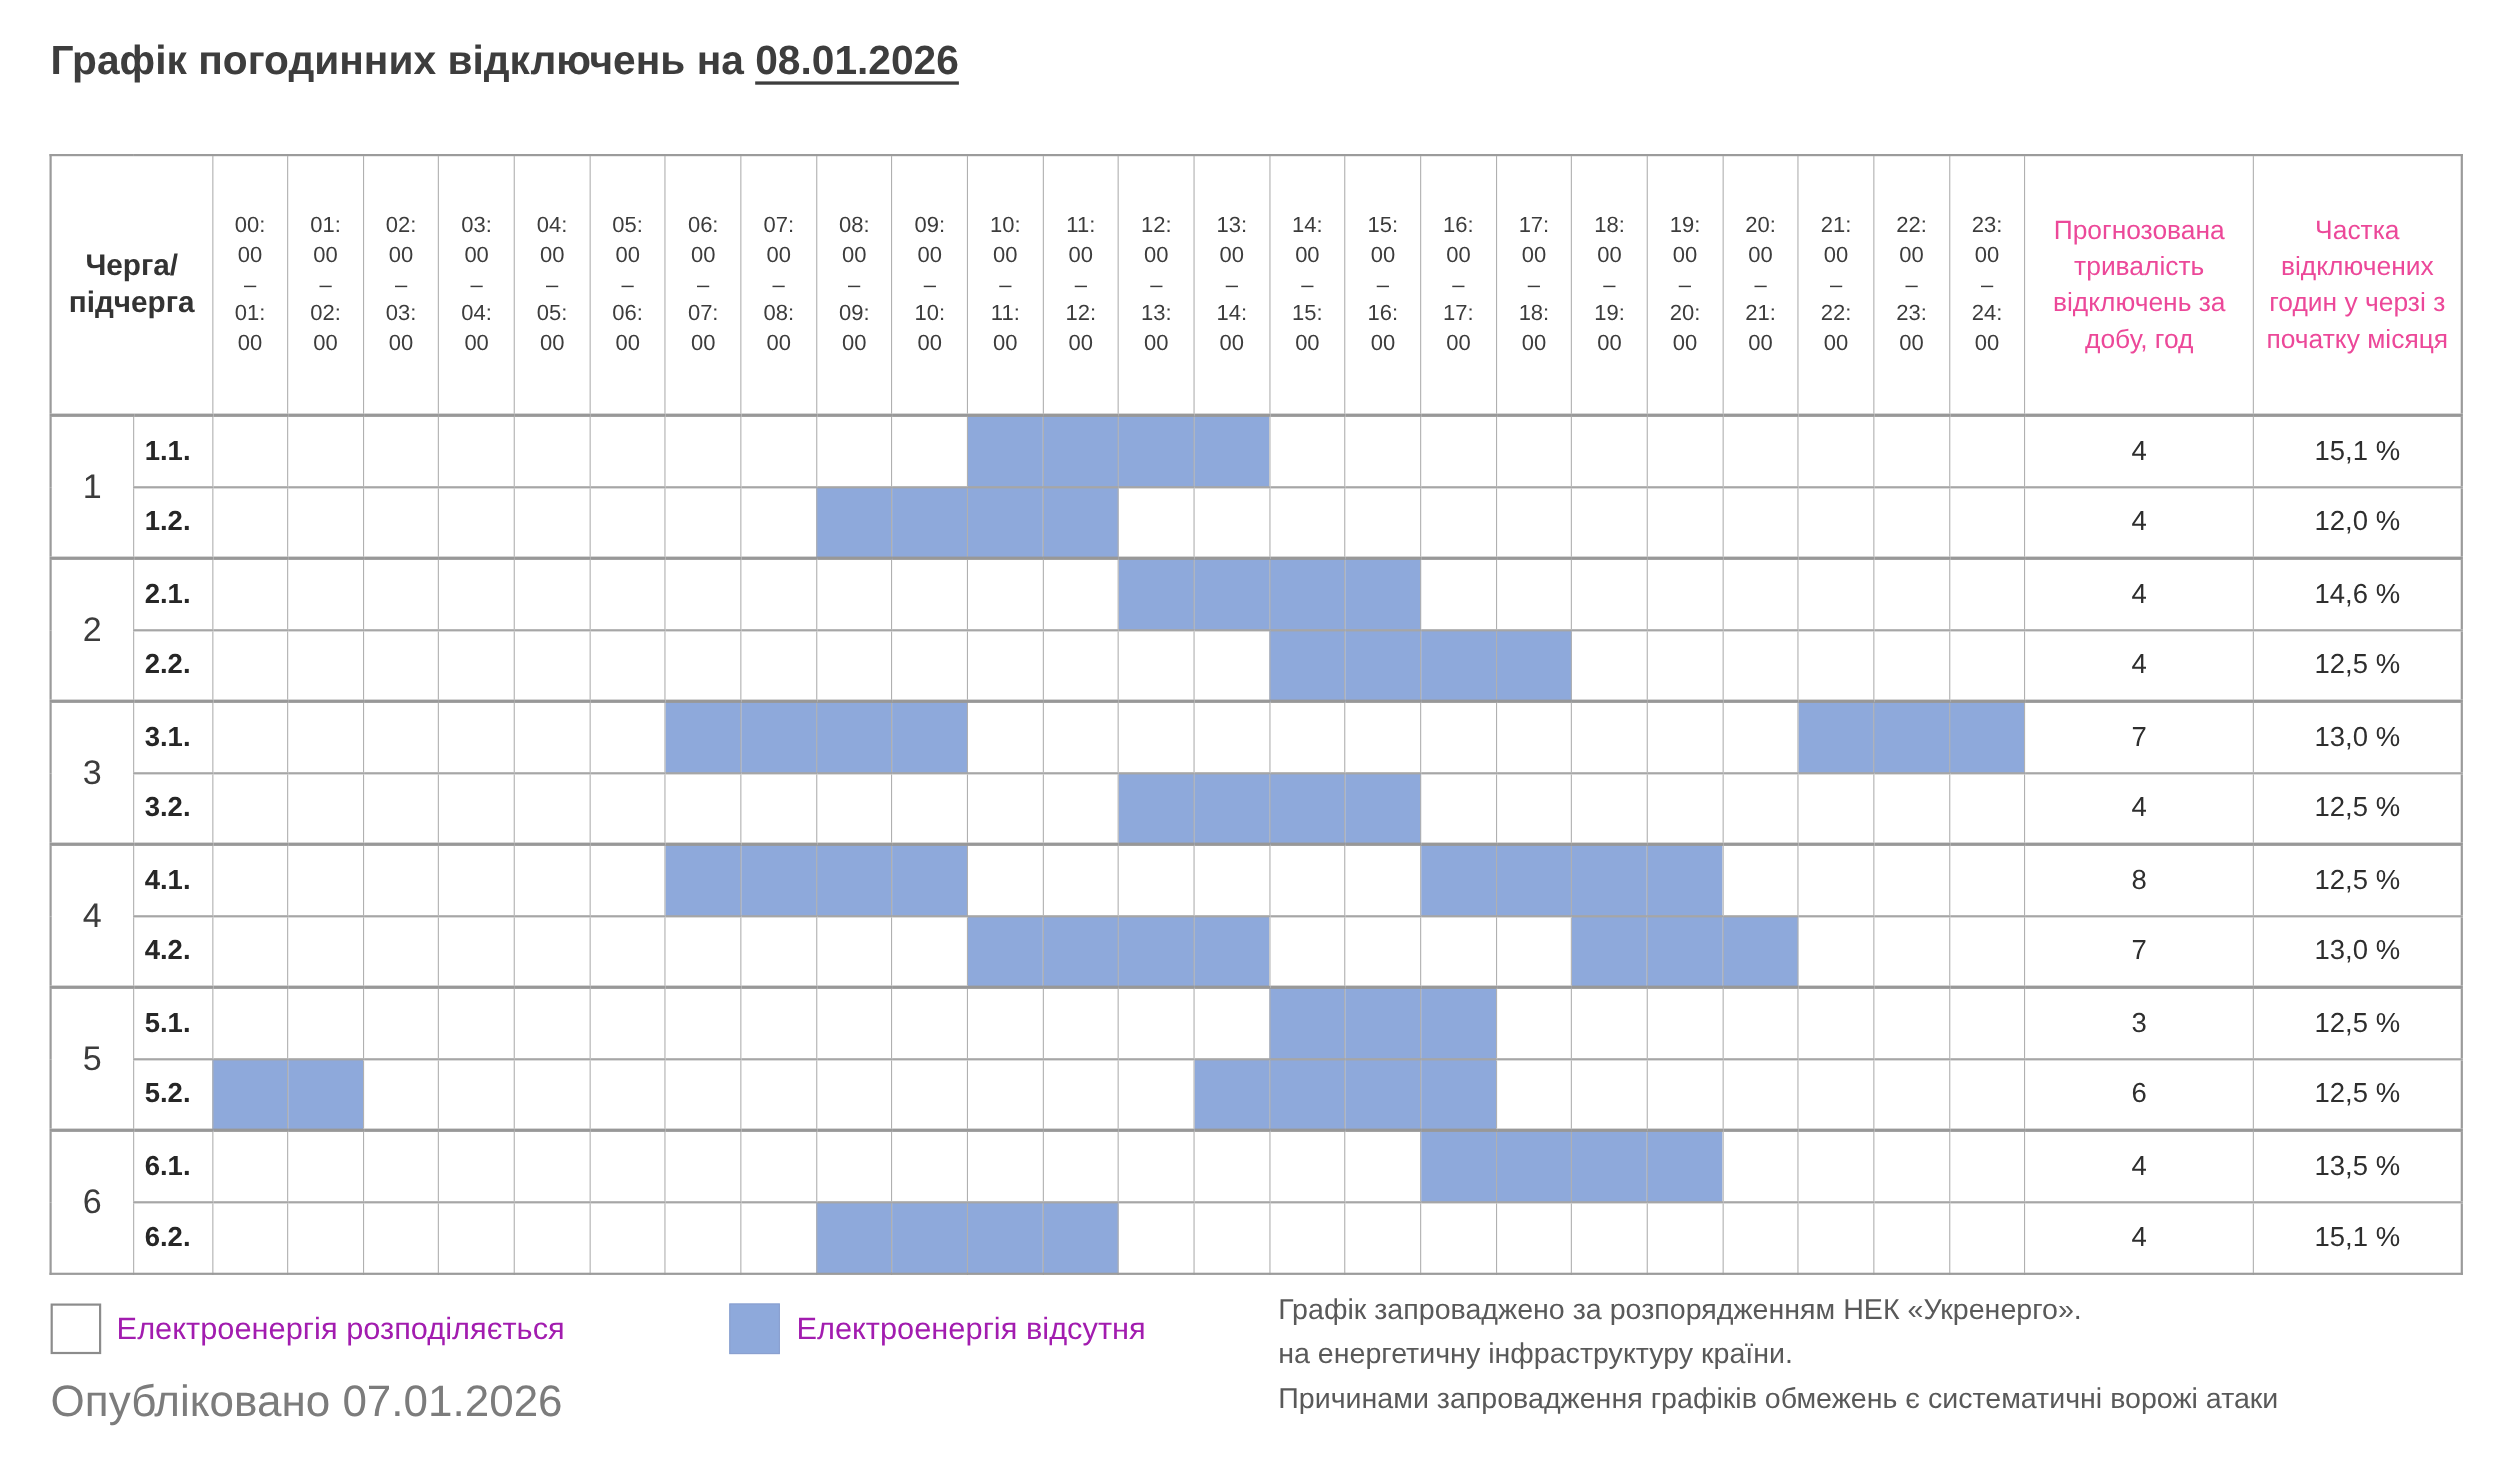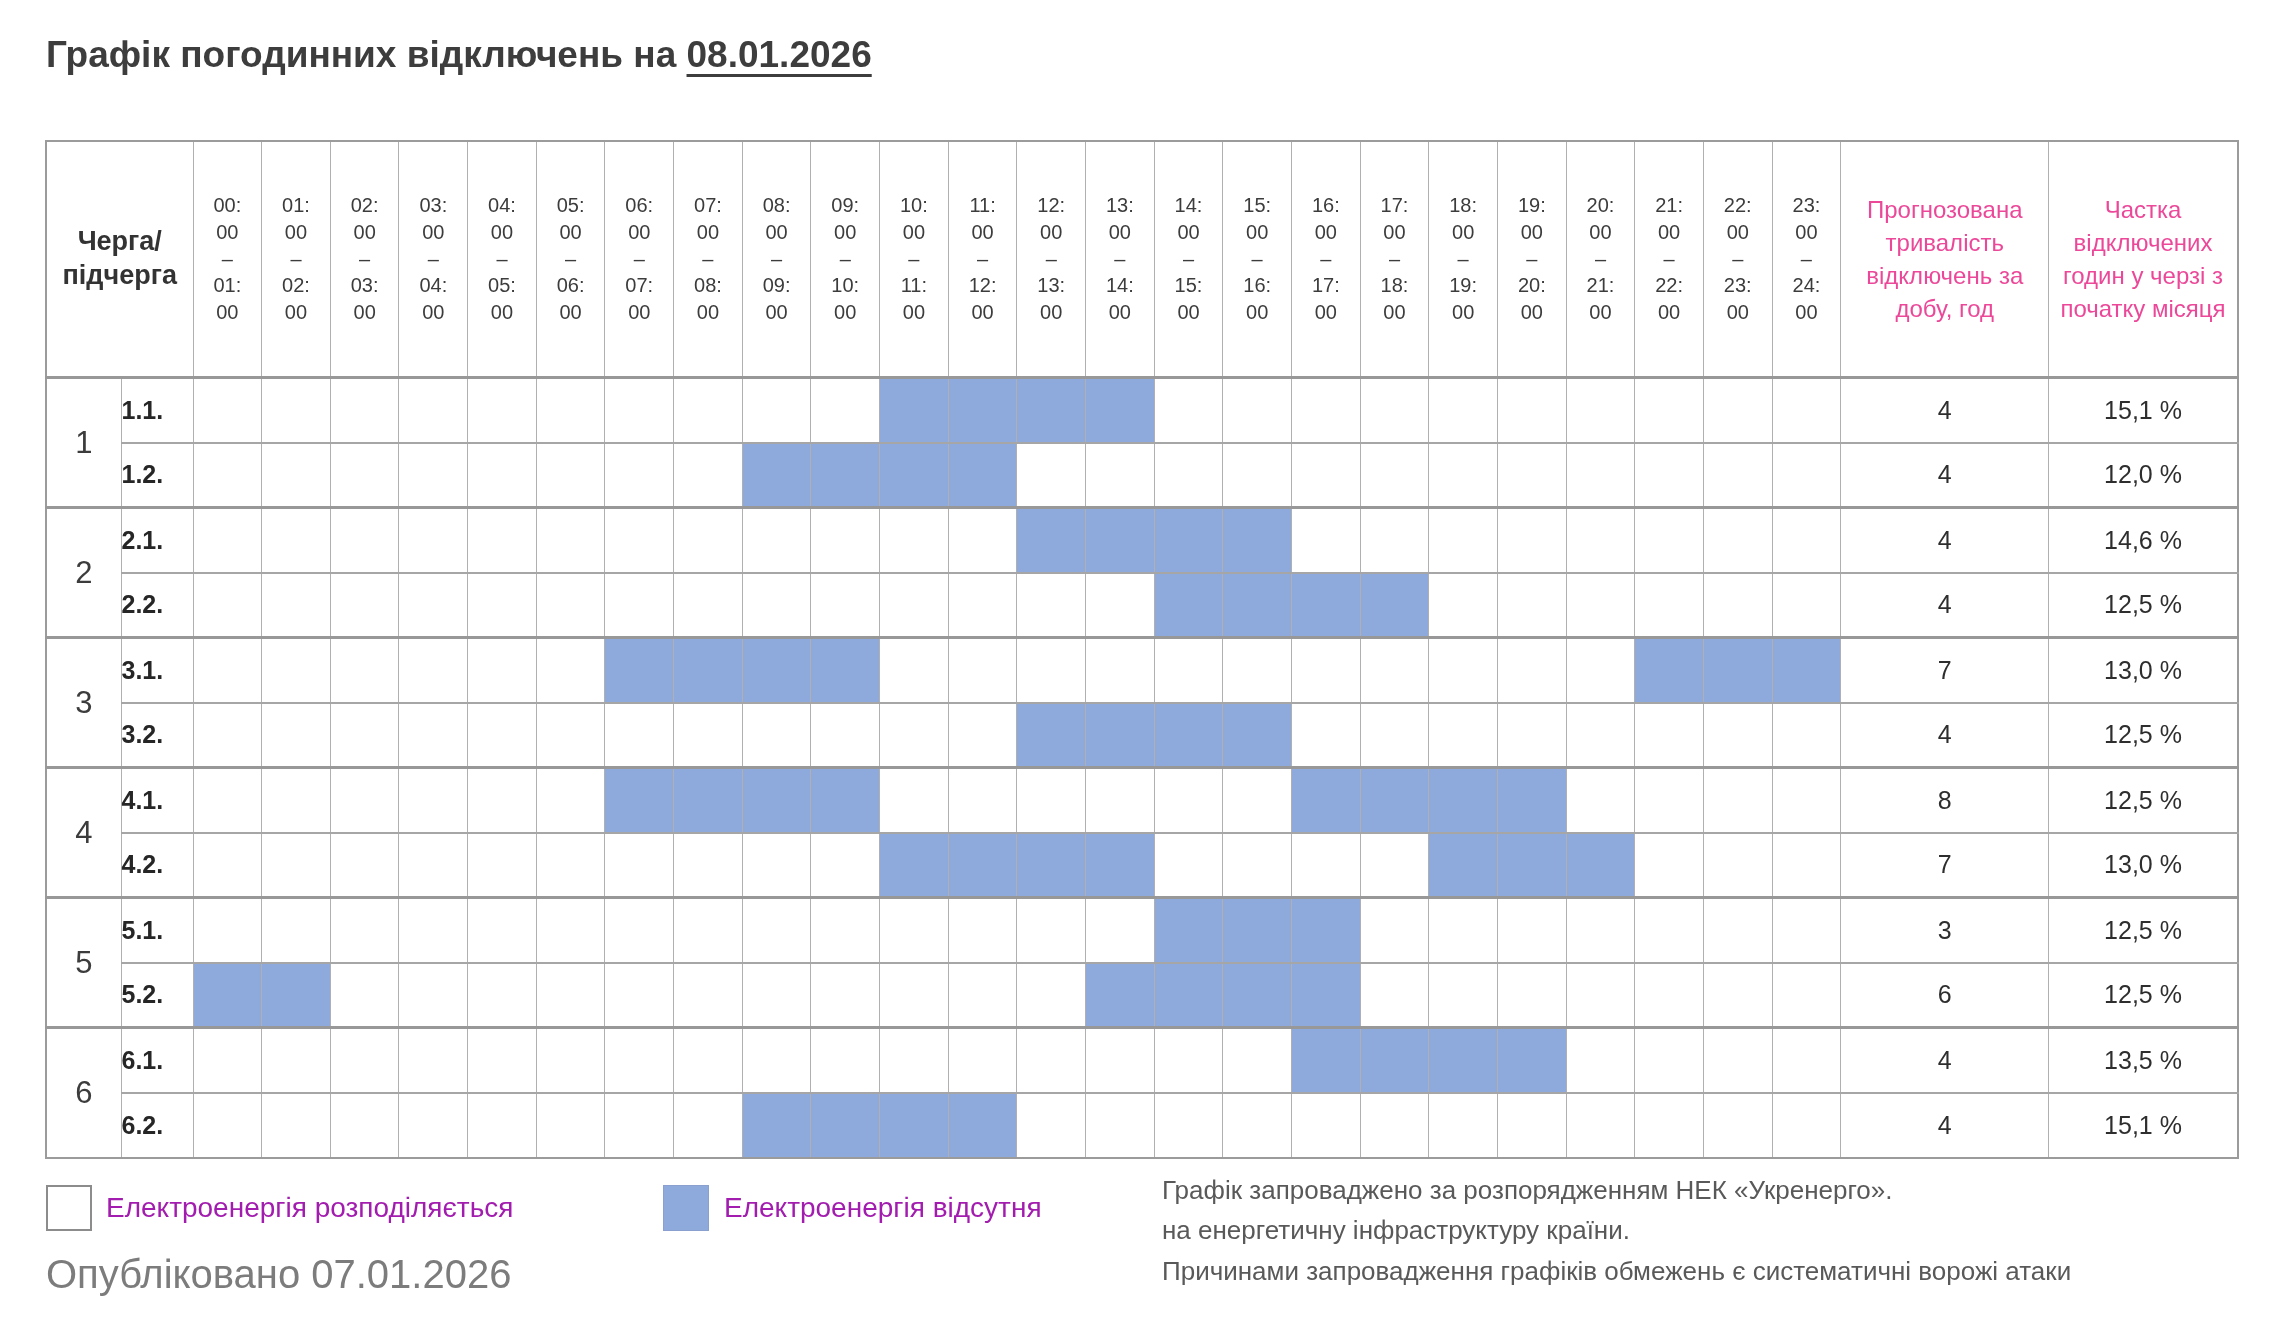--- a/index.html
+++ b/index.html
@@ -42,21 +42,21 @@
     font-size: 24px; font-weight: normal;
     text-align: center; padding: 0 10px; line-height: 1.38; color: #ec4899;
   }
   .sched tbody tr { height: 65px; }
   .sched tbody td { border-top: 2px solid #a6a6a6; }
   .sched tbody tr.group-start td { border-top: 3px solid #989898; }
   td.queue {
     font-size: 31px; text-align: center; color: #3c3c3c; background: #fff;
   }
   td.sub {
-    font-size: 25px; font-weight: bold; text-align: left; padding-left: 0; color: #262626; background: #fff;
+    font-size: 25px; font-weight: bold; text-align: left; padding-left: 10px; color: #262626; background: #fff;
   }
   td.cell { background: #ffffff; }
   td.cell.off { background: var(--off-color, #8EA9DB); }
   td.num { font-size: 25px; text-align: center; color: #2e2e2e; background: #fff; }
 
   .legend-swatch { position: absolute; width: 46px; height: 46px; box-sizing: border-box; }
   .swatch-on  { left: 46px;  top: 1185px; background: #ffffff; border: 2px solid #8c8c8c; }
   .swatch-off { left: 663px; top: 1185px; background: var(--off-color, #8EA9DB); border: 1px solid #8aa0cf; }
   .legend-label { position: absolute; font-size: 28px; color: #a21caf; line-height: 46px; white-space: nowrap; }
   .label-on  { left: 106px; top: 1185px; }

